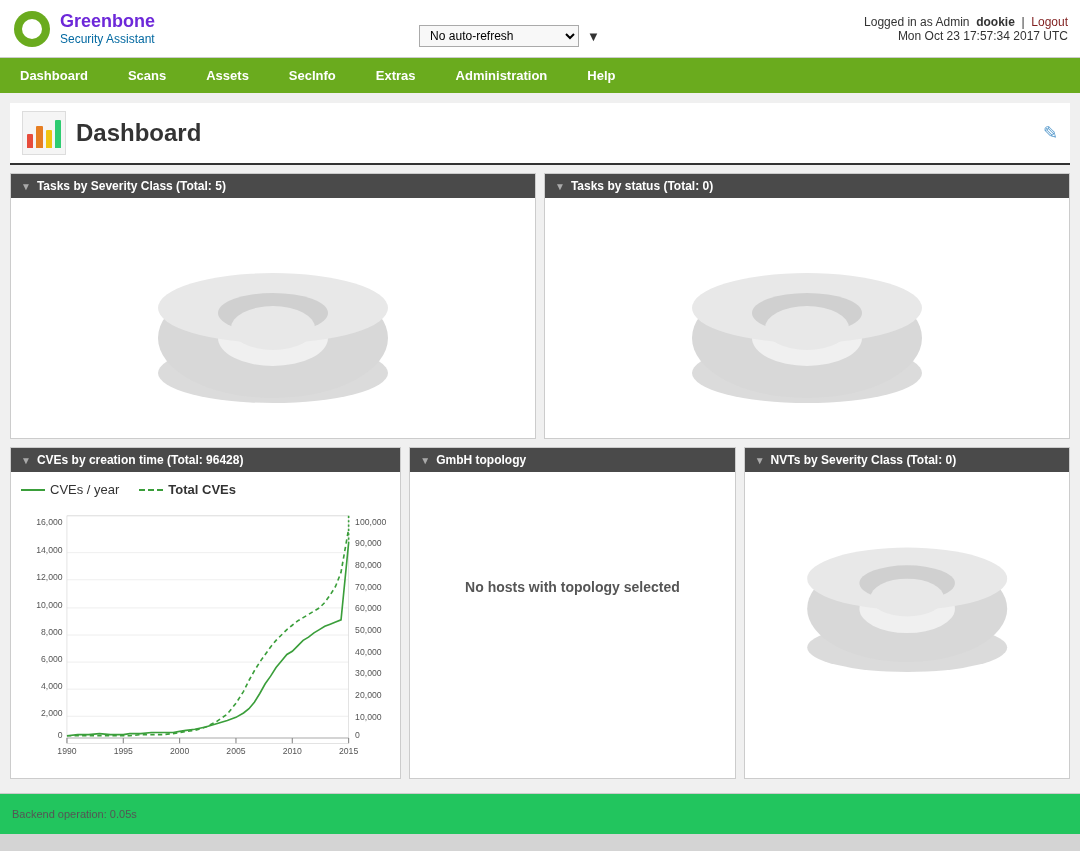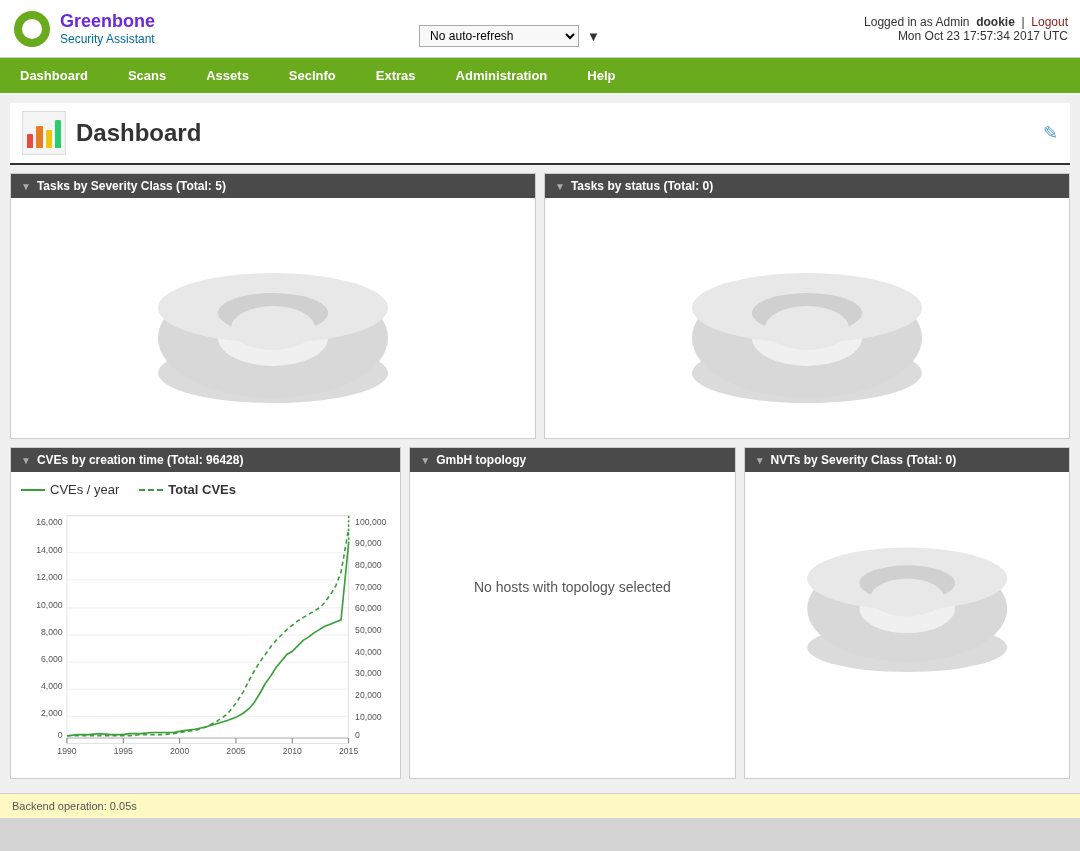--- a/index.html
+++ b/index.html
@@ -126,27 +126,27 @@
       border-top: 2px dashed #3a9e3a;
       background: transparent;
     }
     .chart-area { width: 100%; flex: 1; position: relative; }
 
     
     .topology-panel .panel-body {
       display: flex; align-items: center; justify-content: center;
       min-height: 230px;
     }
-    .no-hosts-text { font-size: 14px; font-weight: normal; color: #555; }
+    .no-hosts-text { font-size: 14px; font-weight: bold; color: #555; }
 
     
     #footer {
-      background: #fef9c3;
+      background: #22c55e;
       border-top: 1px solid #ccc;
-      padding: 6px 12px;
+      padding: 14px 12px;
       display: flex;
       justify-content: space-between;
       font-size: 11px;
       color: #555;
     }
 
     
     .bar-chart-icon {
       width: 44px; height: 44px;
       display: flex; align-items: flex-end; gap: 3px; padding: 6px 4px;

